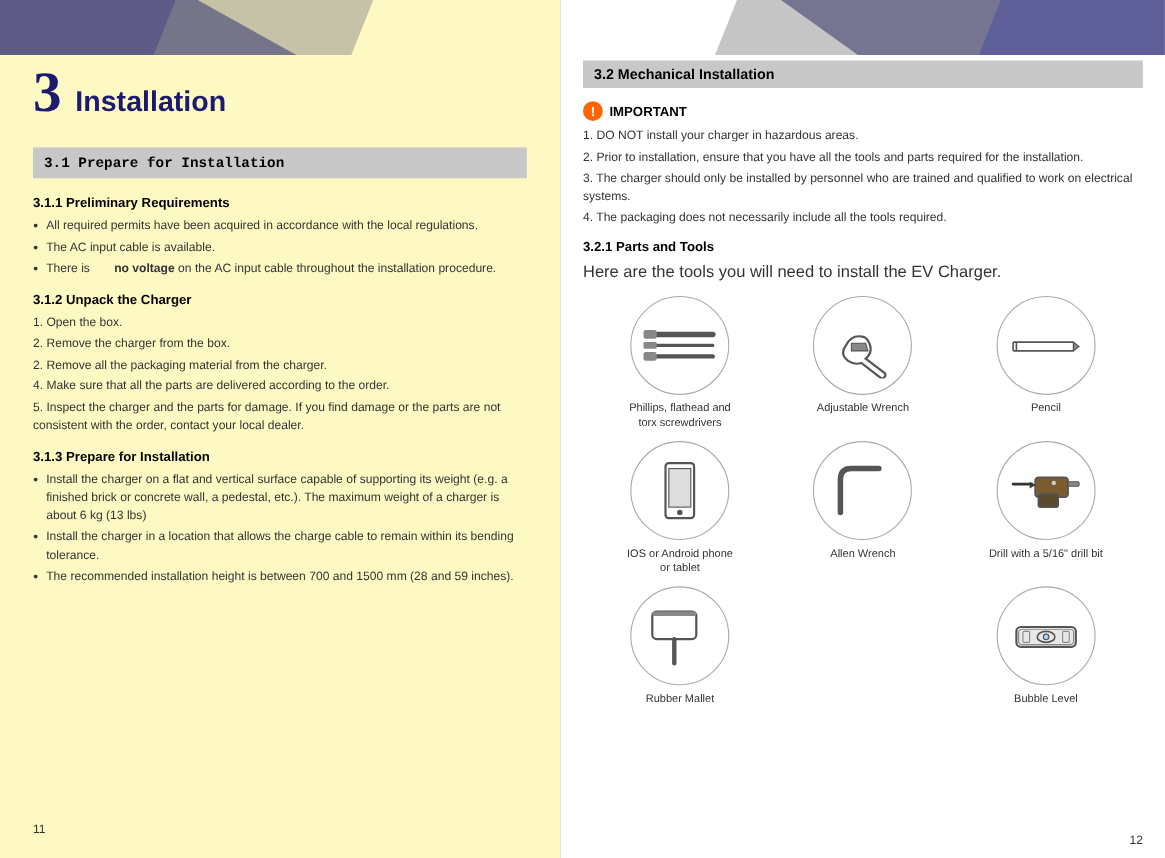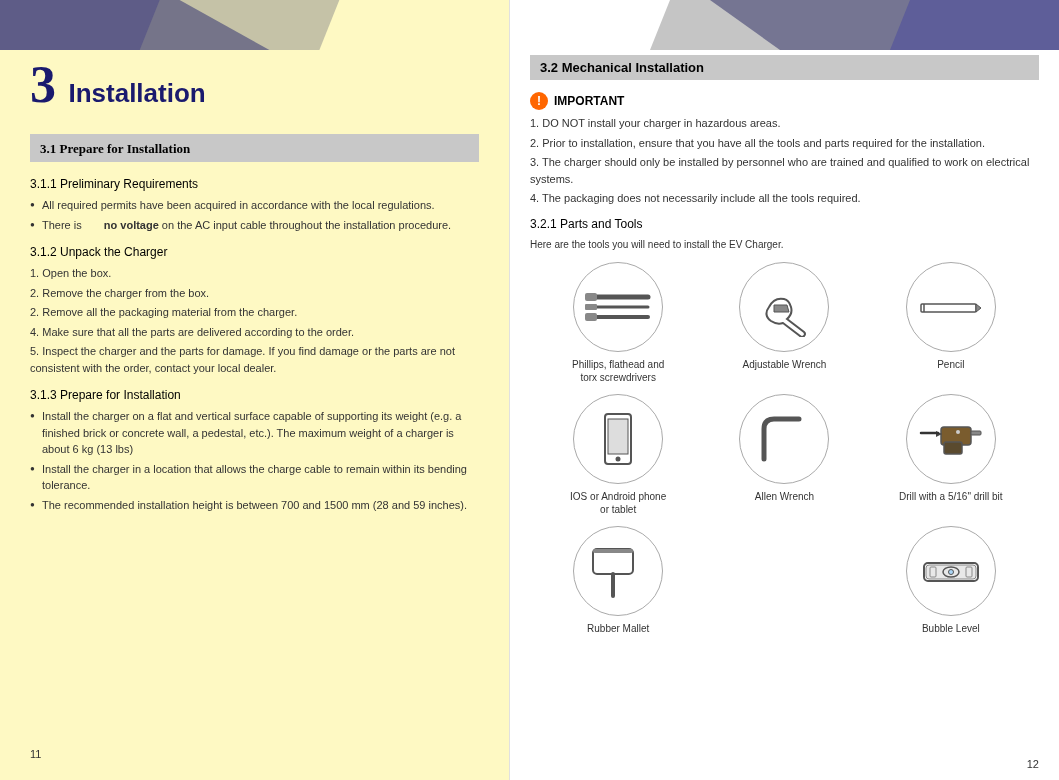--- a/index.html
+++ b/index.html
@@ -89,35 +89,35 @@
     .section-bar {
       background: #c8c8c8;
       padding: 5px 10px;
       margin-bottom: 15px;
     }
 
     .section-bar-title {
       font-size: 13px;
       font-weight: bold;
       color: #000;
-      font-family: Liberation Serif, serif;
+      font-family: Liberation Mono, monospace;
     }
 
     
     .subsection-title {
       font-size: 12px;
-      font-weight: normal;
+      font-weight: bold;
       color: #000;
       margin-bottom: 6px;
       margin-top: 4px;
     }
 
     
     .body-text {
-      font-size: 10px;
+      font-size: 15px;
       color: #333;
       line-height: 1.5;
       margin-bottom: 3px;
     }
 
     .bullet-item {
       font-size: 11px;
       color: #333;
       line-height: 1.5;
       margin-bottom: 3px;
@@ -273,20 +273,21 @@
         <span class="chapter-title">Installation</span>
       </div>
 
       <div class="section-bar">
         <span class="section-bar-title">3.1 Prepare for Installation</span>
       </div>
 
       <div class="section-spacing">
         <div class="subsection-title">3.1.1 Preliminary Requirements</div>
         <div class="bullet-item">All required permits have been acquired in accordance with the local regulations.</div>
+        <div class="bullet-item">The AC input cable is available.</div>
         <div class="bullet-item">There is <span class="bold-text">no voltage</span> on the AC input cable throughout the installation procedure.</div>
       </div>
 
       <div class="section-spacing">
         <div class="subsection-title">3.1.2 Unpack the Charger</div>
         <div class="numbered-item">1. Open the box.</div>
         <div class="numbered-item">2. Remove the charger from the box.</div>
         <div class="numbered-item">2. Remove all the packaging material from the charger.</div>
         <div class="numbered-item">4. Make sure that all the parts are delivered according to the order.</div>
         <div class="numbered-item">5. Inspect the charger and the parts for damage. If you find damage or the parts are not consistent with the order, contact your local dealer.</div>

